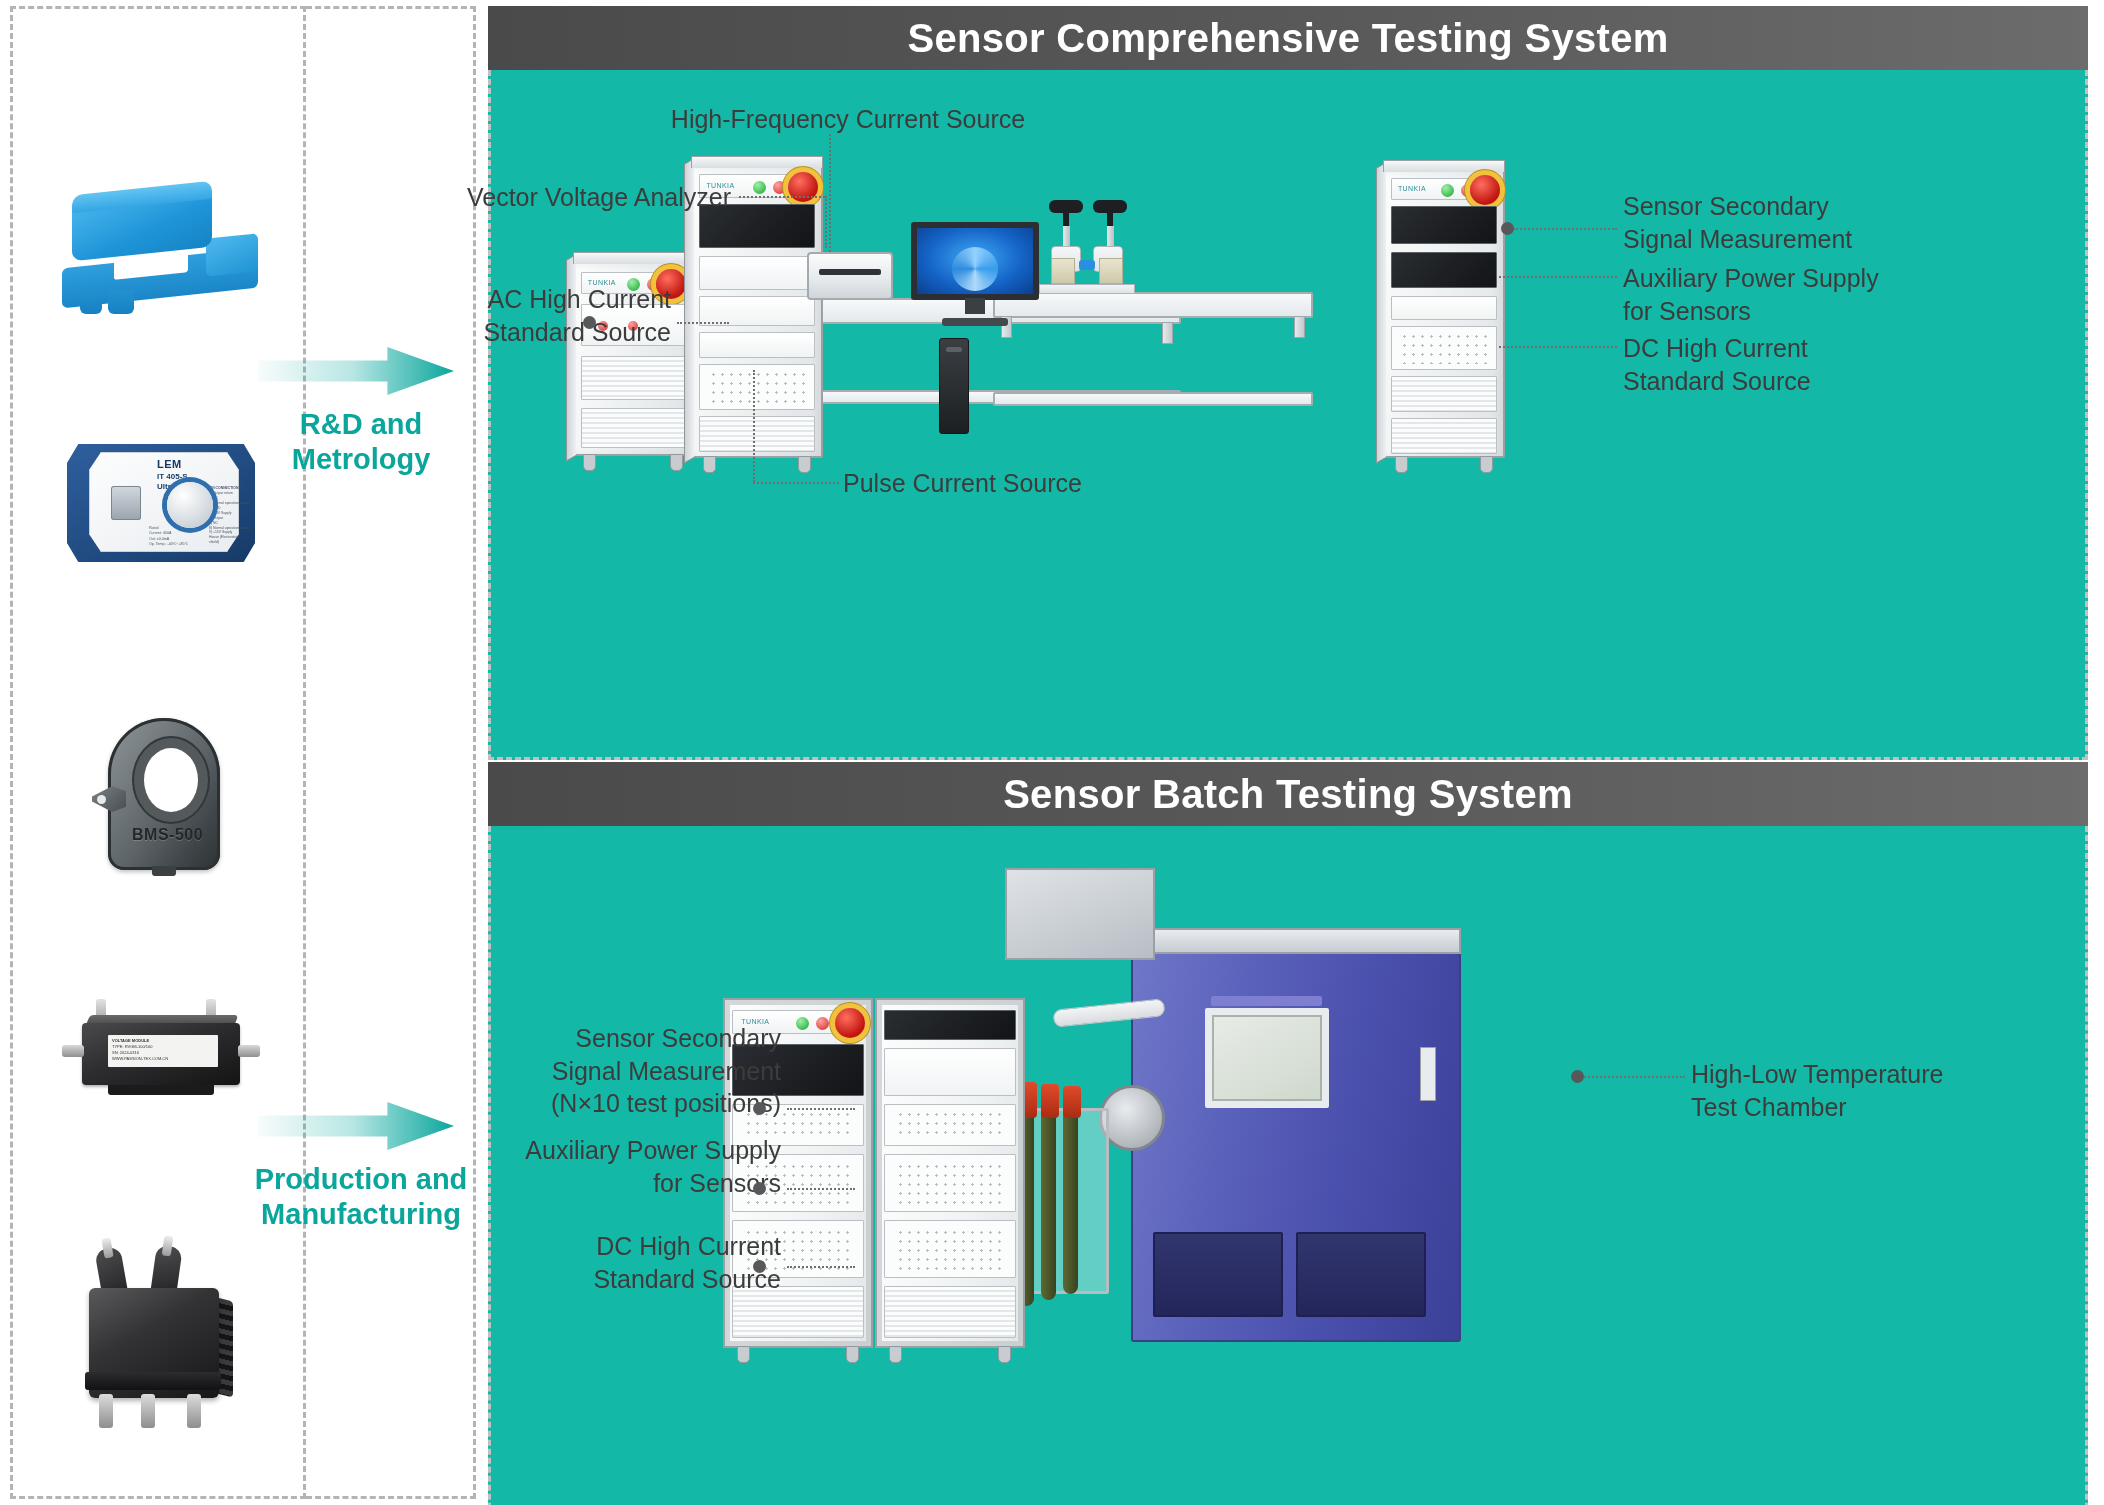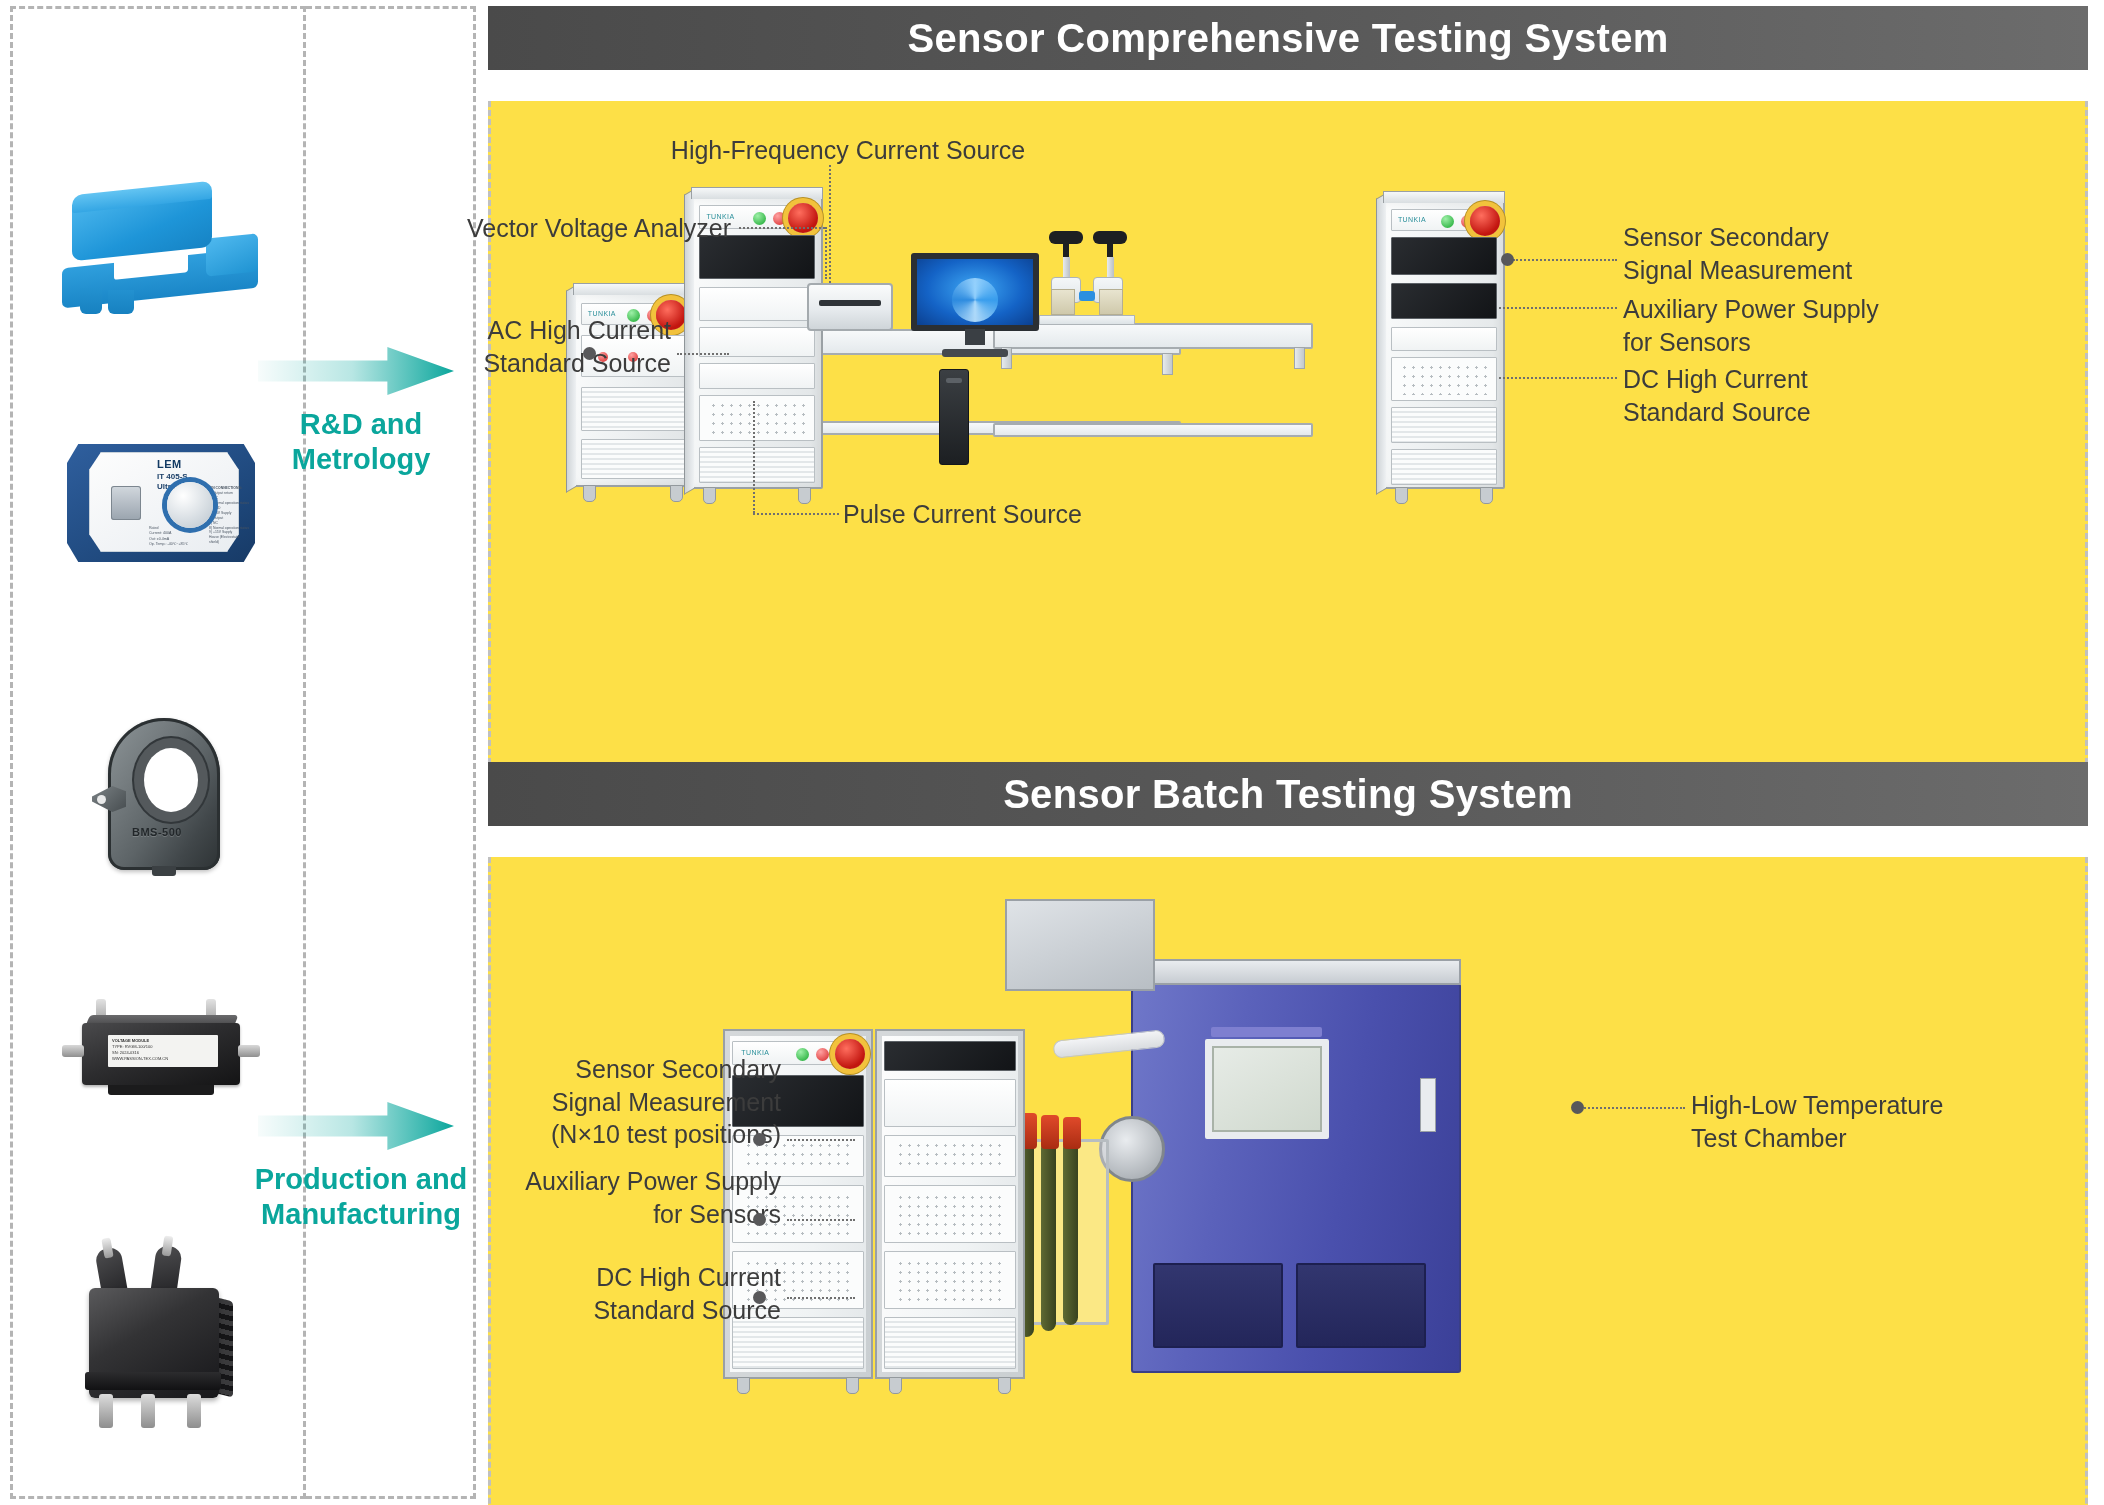--- a/index.html
+++ b/index.html
@@ -95,21 +95,21 @@
     position:absolute; left:58px; top:34px; width:54px; height:64px;
     border-radius:50%; background:#fff;
     box-shadow: 0 0 0 10px #54595c, 0 0 0 12px #32373a;
   }
   .s3 .tab {
     position:absolute; left:6px; top:72px; width:34px; height:26px;
     background: linear-gradient(135deg,#7b8285,#474d50);
     clip-path: polygon(0 40%,60% 0,100% 20%,100% 80%,60% 100%,0 60%);
   }
   .s3 .tabhole { position:absolute; left:11px; top:81px; width:9px; height:9px; border-radius:50%; background:#e9eaea;}
-  .s3 .lbl { position:absolute; left:46px; top:112px; font-size:11px; color:#20252700; font-weight:700;
+  .s3 .lbl { position:absolute; left:46px; top:112px; font-size:16px; color:#20252700; font-weight:700;
              color:#22272a; text-shadow:0 1px 0 rgba(255,255,255,.18); letter-spacing:.5px;}
   .s3 .foot { position:absolute; left:66px; top:152px; width:24px; height:10px; background:#3b4043; border-radius:0 0 3px 3px;}
 
   
   .s4 { width: 210px; height: 110px; }
   .s4 .box {
     position:absolute; left:26px; top:24px; width:158px; height:62px; border-radius:4px;
     background: linear-gradient(160deg,#4a4a4c 0%,#2d2d2f 45%,#141415 100%);
     box-shadow: 0 2px 3px rgba(0,0,0,.3);
   }
@@ -179,21 +179,21 @@
   .panel-head {
     height: 64px;
     background: linear-gradient(90deg,#4a4a4a 0%,#5a5a5a 55%,#6c6c6c 100%);
     display:flex; align-items:center; justify-content:center;
   }
   .panel-head h2 {
     color:#fff; font-size:40px; font-weight:700; letter-spacing:.3px;
   }
   .panel-body {
     border:3px dashed #c0c0c0; border-top:none;
-    background:#fde047; position:relative;margin-top:31px;
+    background:#14b8a6; position:relative;
   }
 
   #panel-top      { top: 6px; }
   #panel-top .panel-body { height: 690px; }
   #panel-bottom   { top: 762px; }
   #panel-bottom .panel-body { height: 737px; }
 
   
   .callout { position:absolute; font-size:25px; line-height:1.26; color:#3c3c3c; white-space:pre-line; }
   .callout.r { text-align:right; }

